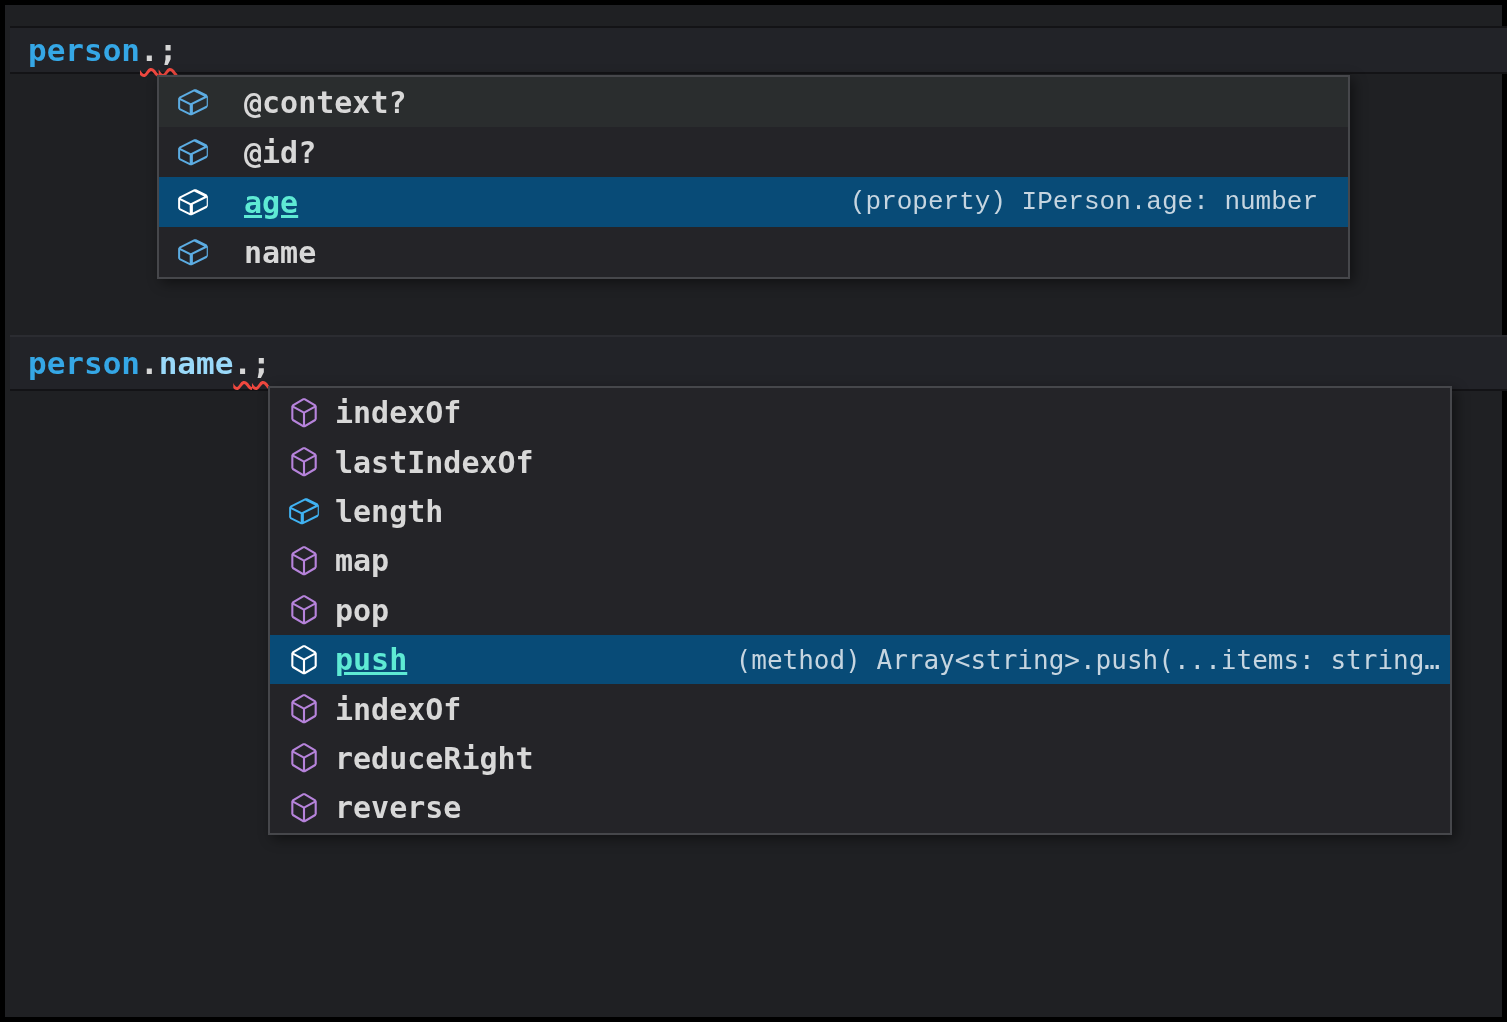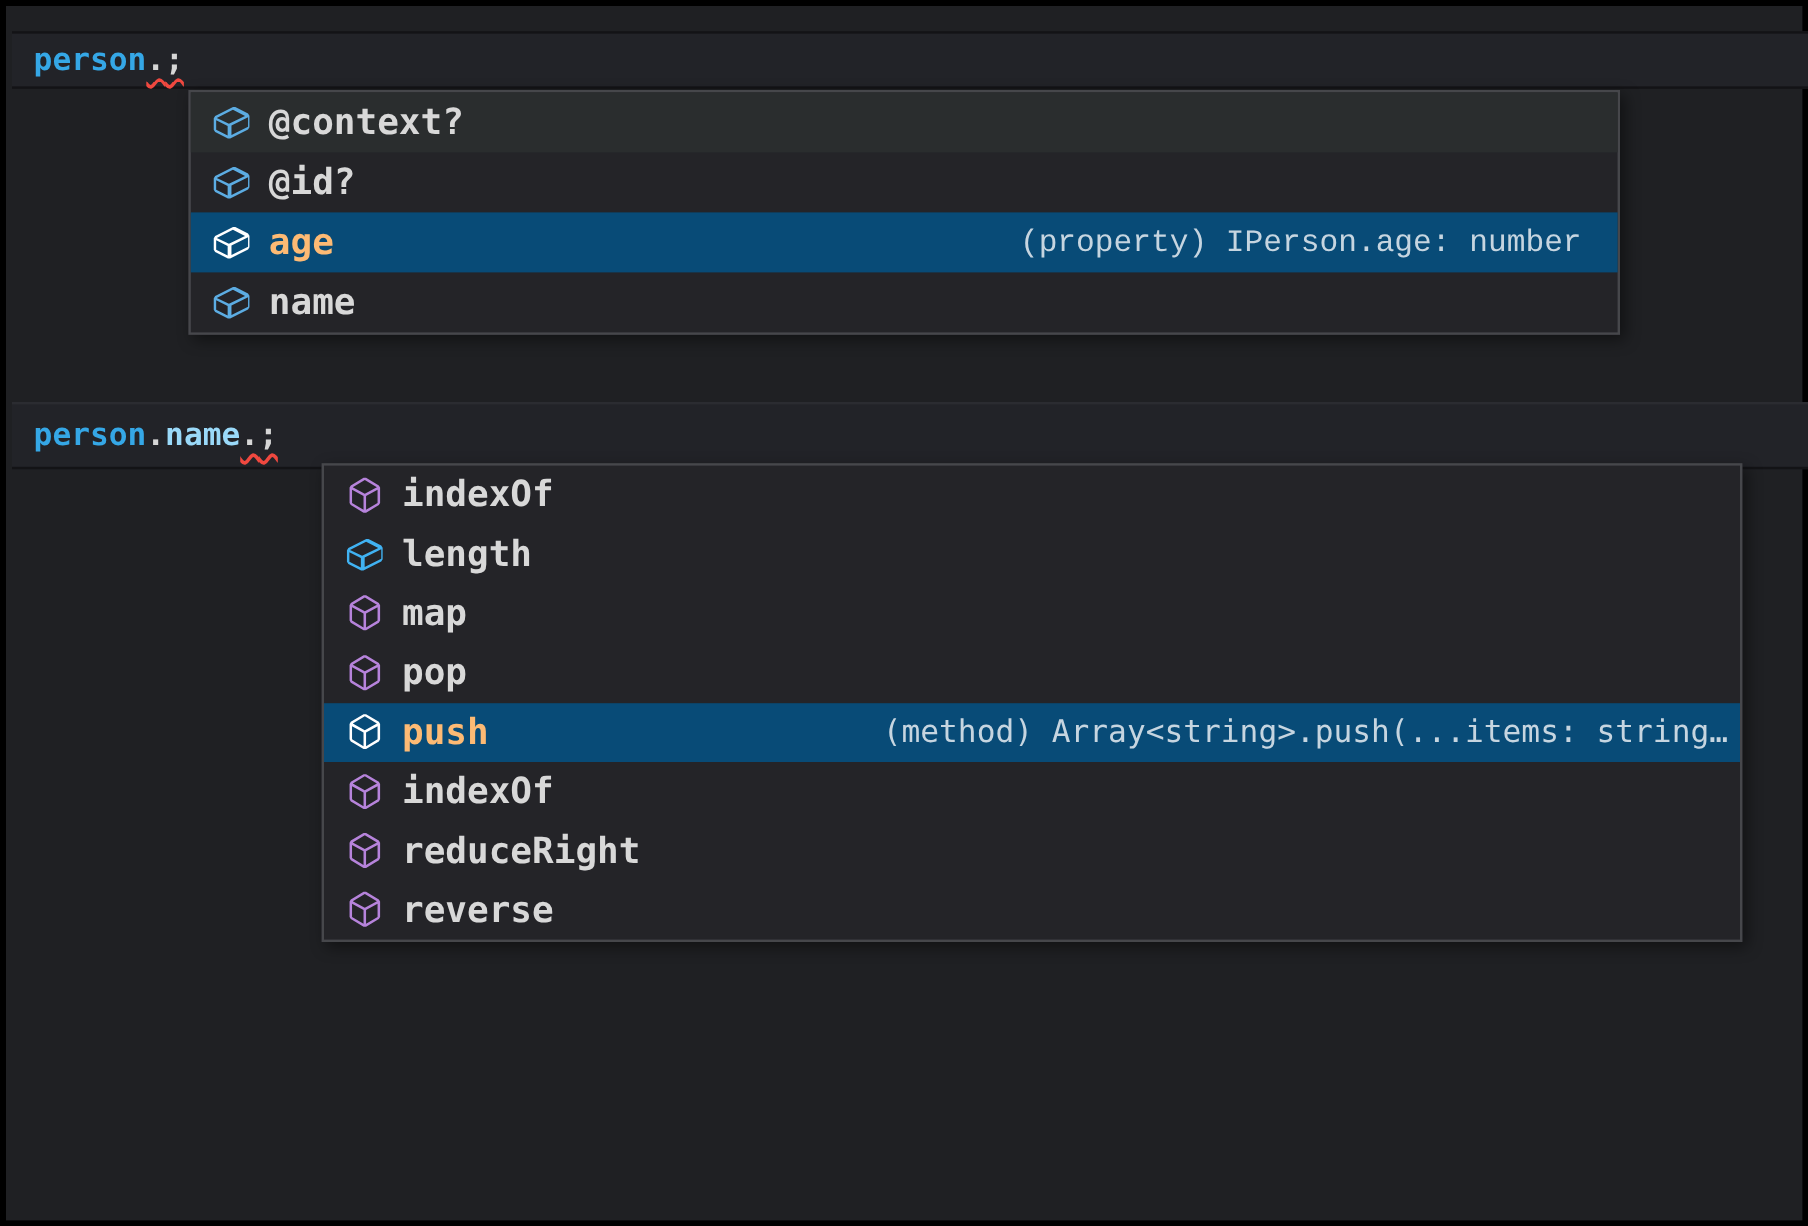--- a/index.html
+++ b/index.html
@@ -5,40 +5,40 @@
   html,body{margin:0;padding:0;background:#000;}
   body{width:1507px;height:1022px;position:relative;overflow:hidden;
        font-family:"DejaVu Sans Mono","Liberation Mono",monospace;}
   .frame{position:absolute;inset:0;border:5px solid #000;background:#1F2023;box-sizing:border-box;}
 
   
   .code-band{position:absolute;left:5px;width:1497px;background:#222328;box-sizing:border-box;
              display:flex;align-items:center;}
   #band-line-1{top:21px;height:48px;border-top:2px solid #131316;border-bottom:2px solid #131316;}
   #band-line-2{top:330px;height:56px;border-top:2px solid #2B2C31;border-bottom:2px solid #131316;text-align:right;}
-  .code-text{padding-left:18px;font-size:26px;font-weight:bold;letter-spacing:0;white-space:pre;}
+  .code-text{padding-left:18px;font-size:31px;font-weight:bold;letter-spacing:0;white-space:pre;}
   .tok-variable{color:#35A7E6;}
   .tok-property{color:#9AD9F9;}
   .tok-punct{color:#D6D6D6;}
   .err{text-decoration-line:underline;text-decoration-style:wavy;text-decoration-color:#F0483F;
        text-decoration-thickness:3px;text-underline-offset:7px;}
 
   
   .suggest{position:absolute;background:#242428;border:2px solid #46474B;box-sizing:border-box;
            box-shadow:4px 4px 12px rgba(0,0,0,0.45);}
   #suggest-1{left:152px;top:70px;width:1193px;}
   #suggest-2{left:263px;top:381px;width:1184px;}
   .srow{display:flex;align-items:center;padding-left:17px;padding-right:0;box-sizing:border-box;}
-  #suggest-1 .srow{height:50px;}
+  #suggest-1 .srow{height:50px;gap:20px;}
   #suggest-2 .srow{height:49.4px;}
   .srow.hovered{background:#2A2D2E;}
   .srow.selected{background:#084B77;}
   .sicon{width:34px;height:34px;margin-right:14px;flex:0 0 auto;}
   .slabel{font-size:30px;font-weight:bold;color:#D8D8D8;white-space:pre;}
-  .srow.selected .slabel{color:#fdba74;}
+  .srow.selected .slabel{color:#5eead4;text-decoration:underline;}
   .sdetail{margin-left:auto;font-size:26px;color:#C6D5E0;white-space:nowrap;overflow:hidden;}
   #suggest-1 .sdetail{padding-right:30px;font-family:Liberation Mono, monospace;}
   #suggest-2 .sdetail{padding-right:10px;}
 </style>
 </head>
 <body>
 
 <div class="frame">
   <div class="code-band" id="band-line-1">
     <div class="code-text" id="code-line-1"><span class="tok-variable">person</span><span class="tok-punct err">.</span><span class="tok-punct err">;</span></div>
@@ -75,20 +75,26 @@
   </div>
   <div class="suggest" id="suggest-2">
       <div class="srow">
         <svg viewBox="0 0 16 16" class="sicon">
           <path d="M13.51 4l-5-3h-1l-5 3-.49.86v6l.49.85 5 3h1l5-3 .49-.85v-6L13.51 4zM7.5 13.56l-4.5-2.7V5.7l4.5 2.45v5.41zm.5-6.28L3.27 4.7l4.74-2.84 4.74 2.84-4.74 2.58zm5 3.58l-4.5 2.7V8.15l4.5-2.45v5.16z" fill="#B683DB"></path>
         </svg>
         <span class="slabel">indexOf</span>
       </div>
       <div class="srow">
         <svg viewBox="0 0 16 16" class="sicon">
+          <path d="M13.51 4l-5-3h-1l-5 3-.49.86v6l.49.85 5 3h1l5-3 .49-.85v-6L13.51 4zM7.5 13.56l-4.5-2.7V5.7l4.5 2.45v5.41zm.5-6.28L3.27 4.7l4.74-2.84 4.74 2.84-4.74 2.58zm5 3.58l-4.5 2.7V8.15l4.5-2.45v5.16z" fill="#B683DB"></path>
+        </svg>
+        <span class="slabel">lastIndexOf</span>
+      </div>
+      <div class="srow">
+        <svg viewBox="0 0 16 16" class="sicon">
           <path d="M14.45 4.5l-5-2.5h-.9l-7 3.5-.55.89v4.5l.55.9 5 2.5h.9l7-3.5.55-.9v-4.5l-.55-.89zm-8 8.64l-4.5-2.25V7.17l4.5 2.25v3.72zm.5-4.6L2.19 6.23l6.32-3.16 4.76 2.38-6.32 3.09zm7.5 1.16l-6.5 3.25V9.21l6.5-3.2v3.69z" fill="#40B2F2"></path>
         </svg>
         <span class="slabel">length</span>
       </div>
       <div class="srow">
         <svg viewBox="0 0 16 16" class="sicon">
           <path d="M13.51 4l-5-3h-1l-5 3-.49.86v6l.49.85 5 3h1l5-3 .49-.85v-6L13.51 4zM7.5 13.56l-4.5-2.7V5.7l4.5 2.45v5.41zm.5-6.28L3.27 4.7l4.74-2.84 4.74 2.84-4.74 2.58zm5 3.58l-4.5 2.7V8.15l4.5-2.45v5.16z" fill="#B683DB"></path>
         </svg>
         <span class="slabel">map</span>
       </div>

